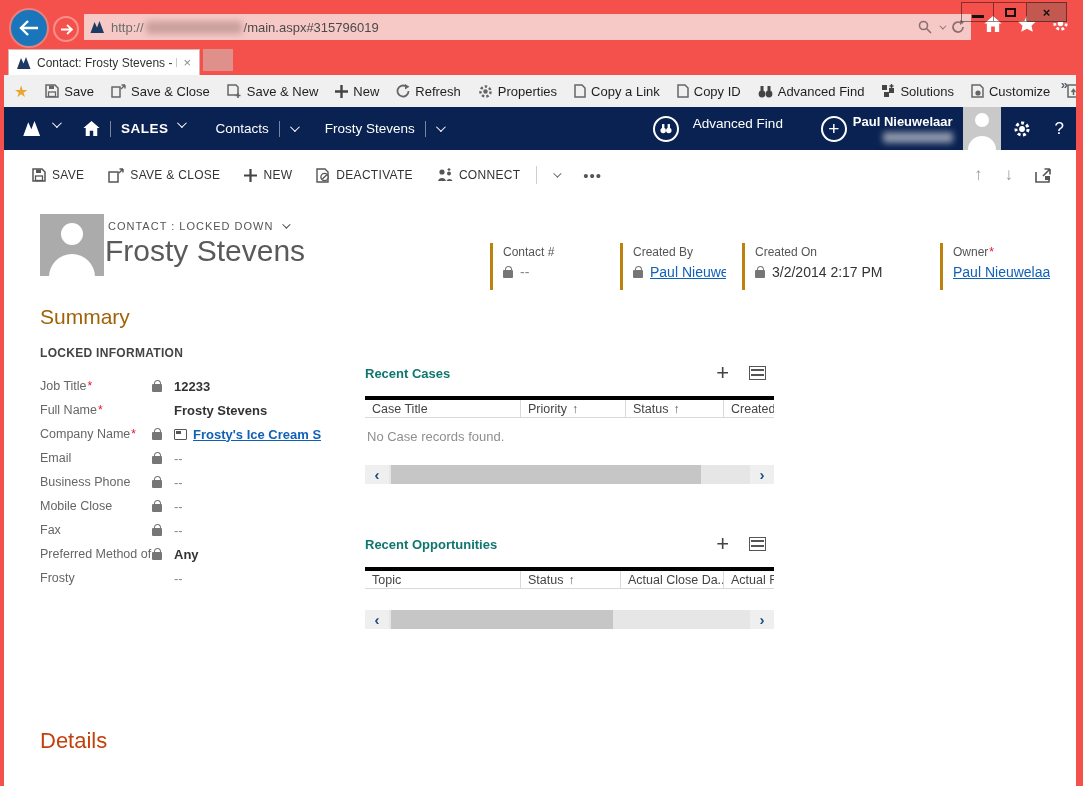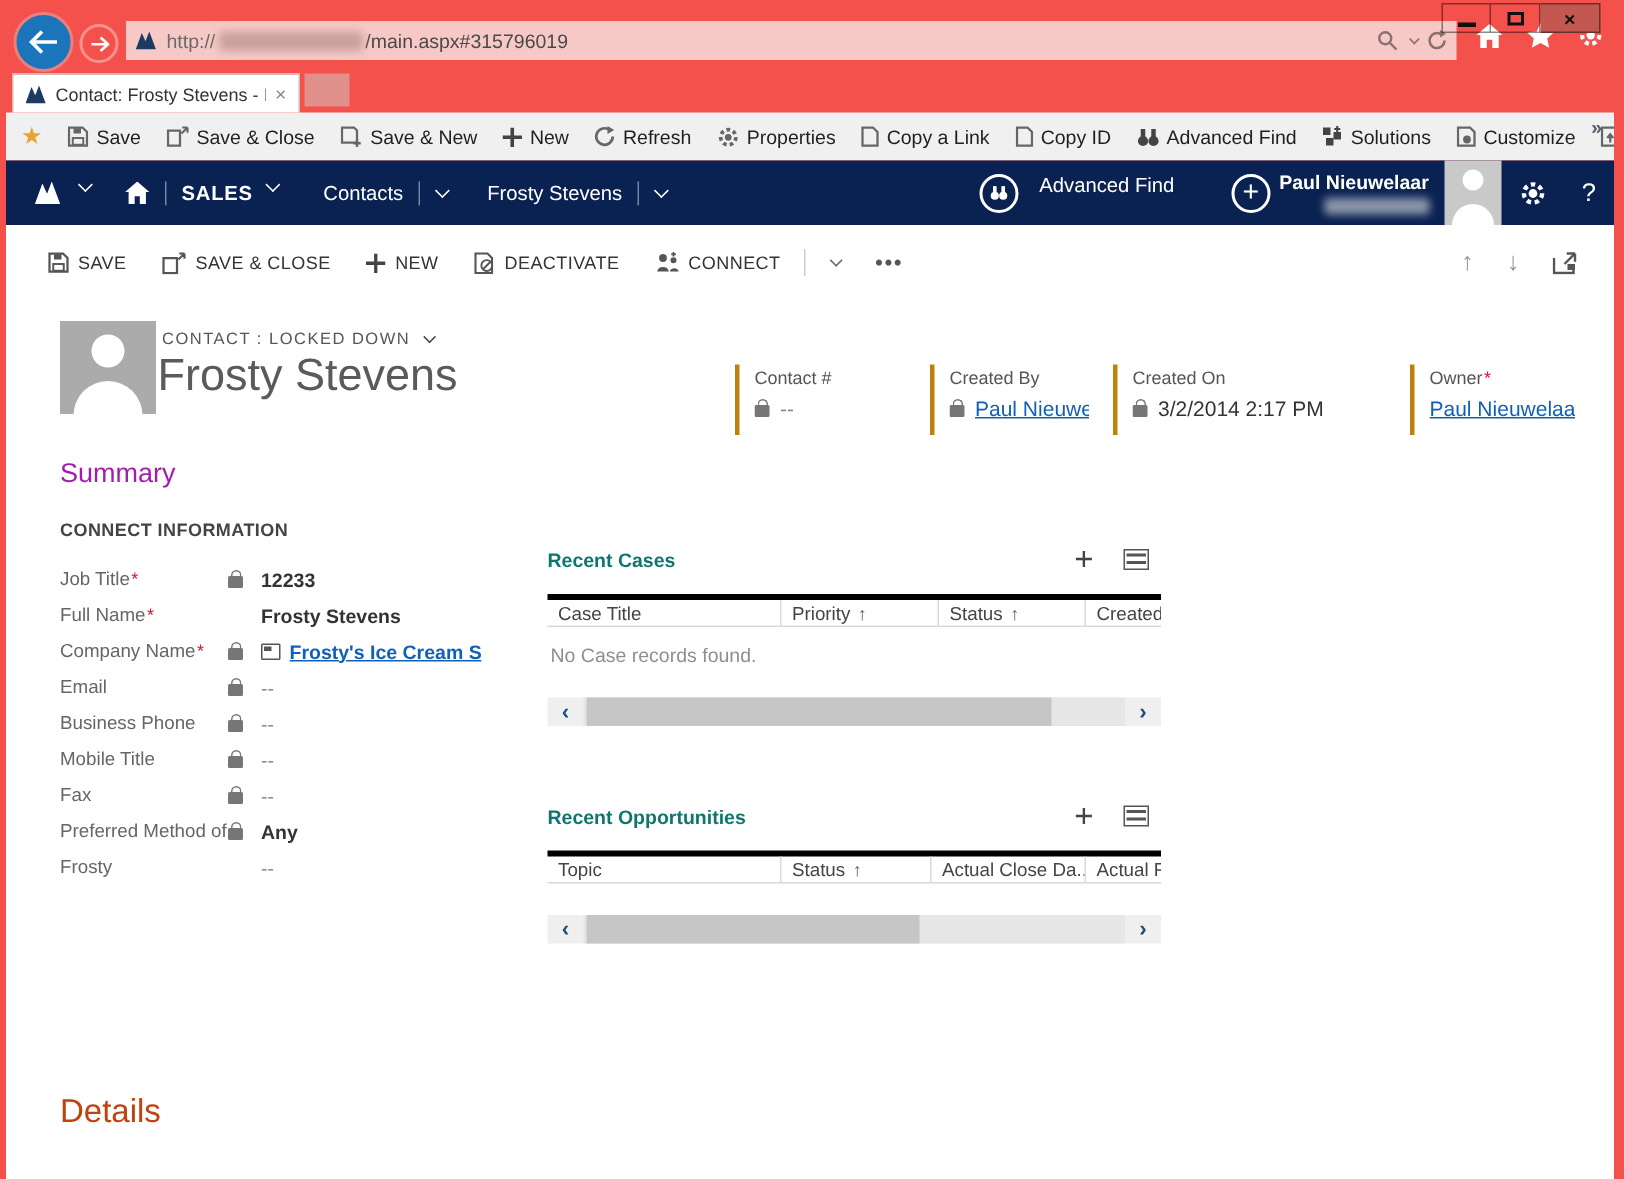--- a/index.html
+++ b/index.html
@@ -83,21 +83,21 @@
   .hf-2 { left:616px; width:106px; }
   .hf-3 { left:738px; width:184px; }
   .hf-4 { left:936px; width:134px; }
   .link { color:#1160b7; text-decoration:underline; cursor:pointer; overflow:hidden; white-space:nowrap; }
 
   
   .lock { position:relative; width:10px; height:8px; background:#767676; border-radius:1px; margin-top:3px; flex:none; display:inline-block; }
   .lock::before { content:""; position:absolute; top:-4px; left:1.5px; width:5px; height:5px; border:1.5px solid #767676; border-bottom:none; border-radius:4px 4px 0 0; }
 
   
-  .summary-h { position:absolute; left:36px; top:155px; font-size:18px; font-weight:300; color:#a21caf;text-align:right; }
+  .summary-h { position:absolute; left:36px; top:155px; font-size:21px; font-weight:300; color:#a16207;text-align:right; }
   .section-h { position:absolute; left:36px; top:196px; font-size:12px; font-weight:bold; color:#444; letter-spacing:.3px; }
   .frow { position:absolute; left:36px; width:320px; height:24px; display:flex; align-items:center; }
   .flabel { width:112px; font-size:12.5px; color:#666; white-space:nowrap; overflow:hidden; flex:none; }
   .flock { width:22px; flex:none; display:flex; }
   .fvalue { font-size:13px; color:#333; font-weight:bold; cursor:pointer; display:flex; align-items:center; gap:6px; white-space:nowrap; }
   .fvalue.empty { color:#888; font-weight:normal; }
   .doc-icon { width:13px; height:11px; border:1.5px solid #555; border-radius:1px; position:relative; flex:none; }
   .doc-icon::after { content:""; position:absolute; left:1px; top:1px; width:5px; height:3px; background:#555; }
 
   
@@ -438,21 +438,21 @@
       </div>
     </div>
     <div class="hdr-field hf-4">
       <div class="hdr-label"><span>Owner</span><span class="req">*</span></div>
       <div class="hdr-value">
         <span class="link">Paul Nieuwelaa</span>
       </div>
     </div>
 
     <div class="summary-h">Summary</div>
-    <div class="section-h">CONNECT INFORMATION</div>
+    <div class="section-h">LOCKED INFORMATION</div>
 
     <div class="frow" style="top:224px">
       <span class="flabel"><span>Job Title</span><span class="req">*</span></span>
       <span class="flock">
           <span class="lock"></span>
         </span>
       <span class="fvalue">12233</span>
     </div>
     <div class="frow" style="top:248px">
       <span class="flabel"><span>Full Name</span><span class="req">*</span></span>
@@ -477,21 +477,21 @@
       <span class="fvalue empty">--</span>
     </div>
     <div class="frow" style="top:320px">
       <span class="flabel"><span>Business Phone</span></span>
       <span class="flock">
           <span class="lock"></span>
         </span>
       <span class="fvalue empty">--</span>
     </div>
     <div class="frow" style="top:344px">
-      <span class="flabel"><span>Mobile Title</span></span>
+      <span class="flabel"><span>Mobile Close</span></span>
       <span class="flock">
           <span class="lock"></span>
         </span>
       <span class="fvalue empty">--</span>
     </div>
     <div class="frow" style="top:368px">
       <span class="flabel"><span>Fax</span></span>
       <span class="flock">
           <span class="lock"></span>
         </span>

